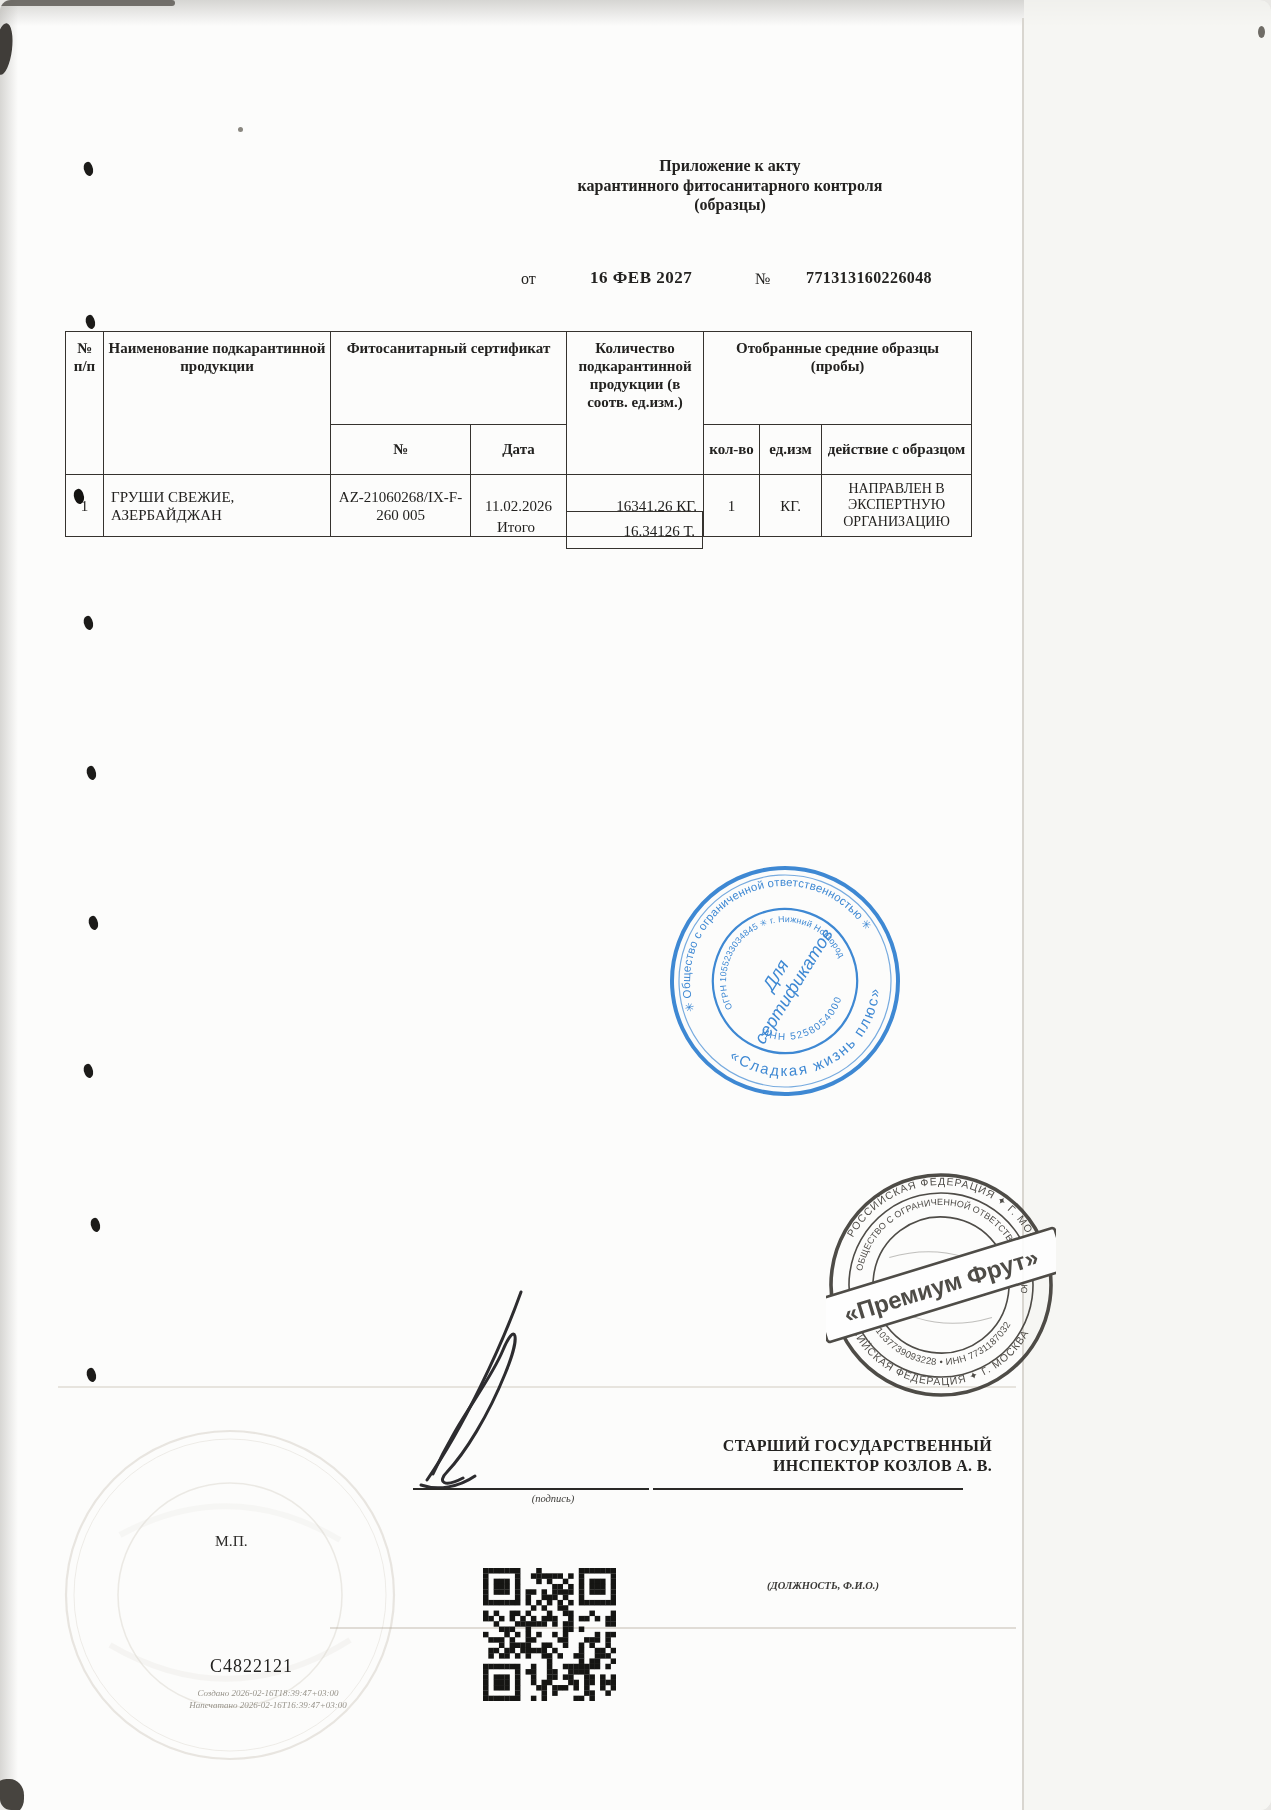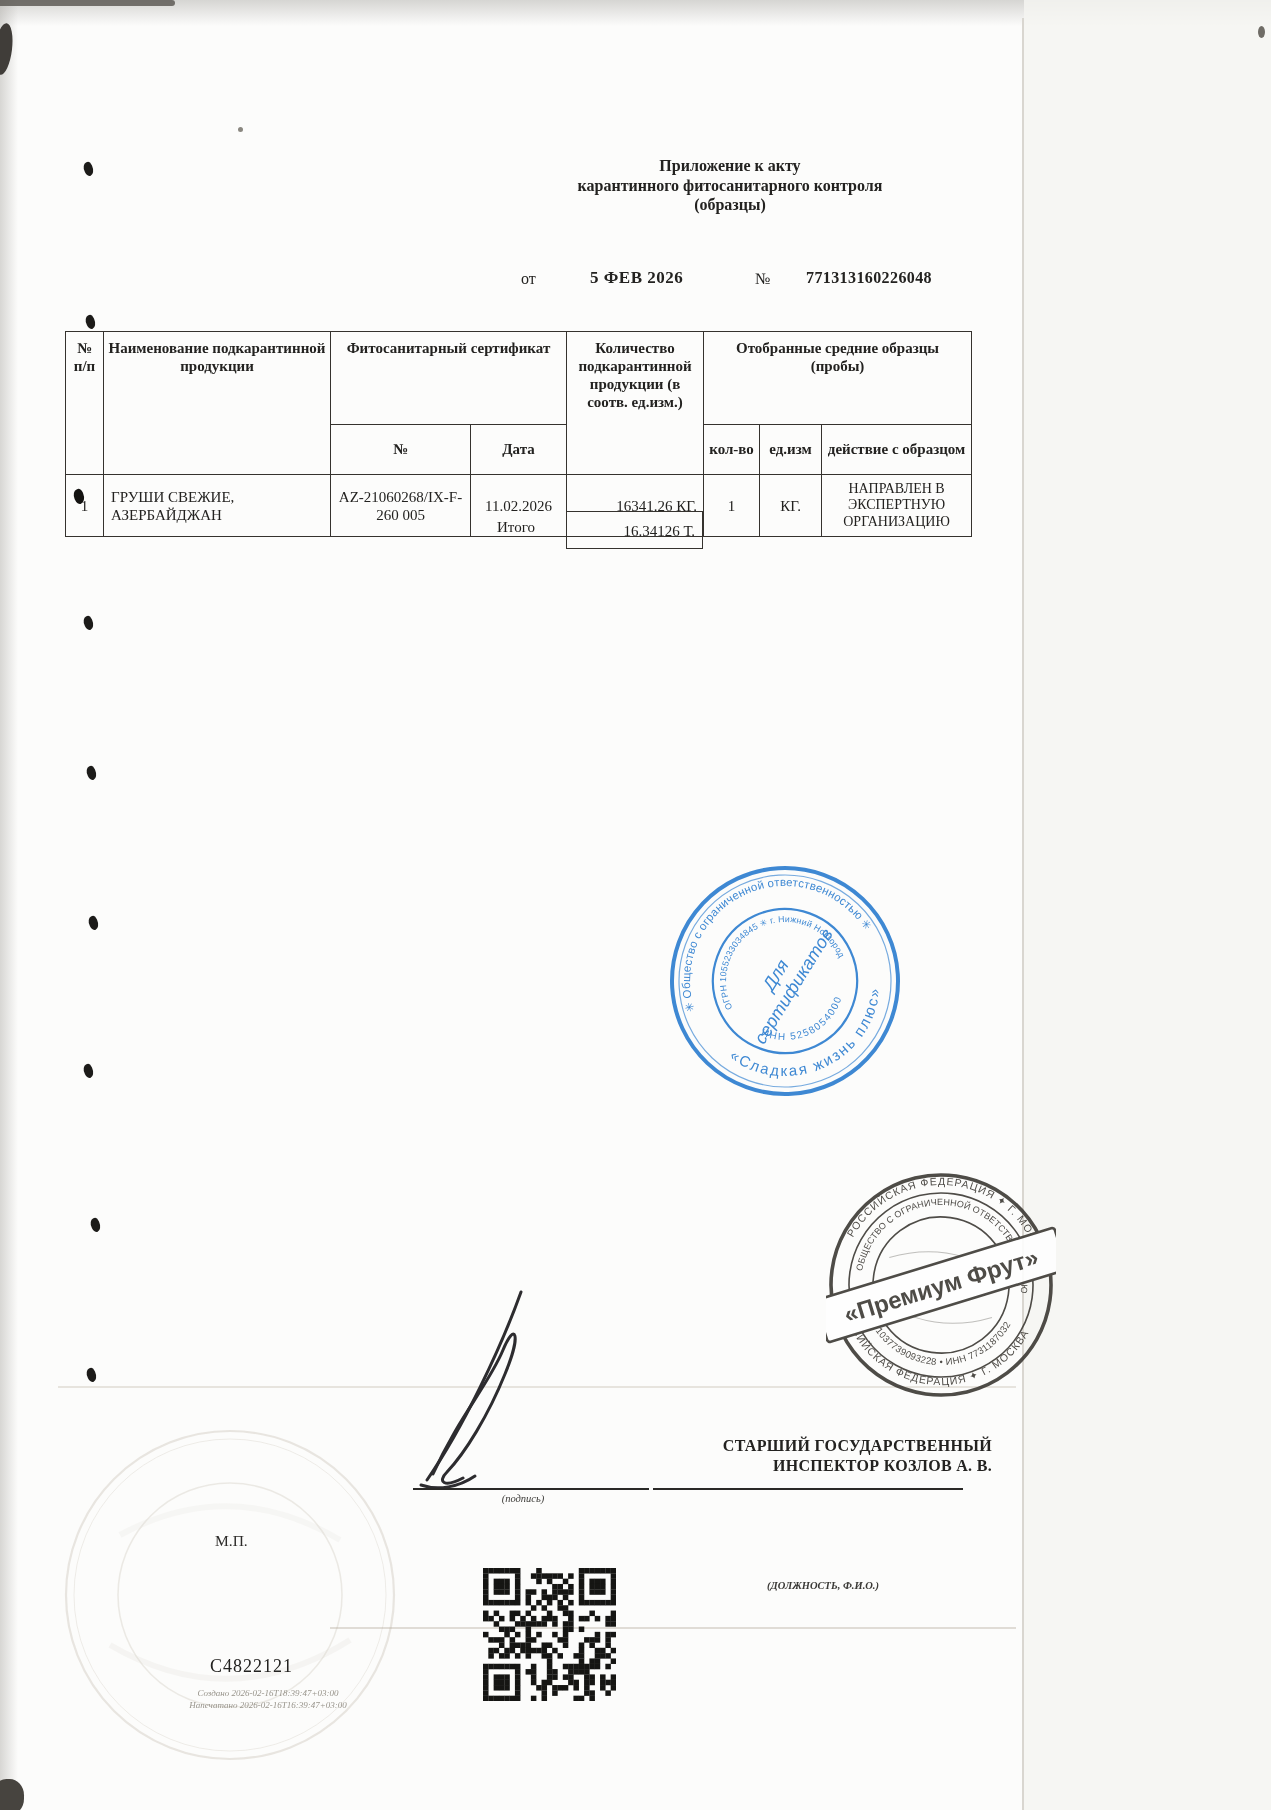--- a/index.html
+++ b/index.html
@@ -1,20 +1,21 @@
 <!DOCTYPE html>
 <html><head>
 <meta charset="utf-8">
 <style>
   html,body{margin:0;padding:0;background:#e9e8e5;}
   .page{
     position:relative;width:1271px;height:1810px;overflow:hidden;
     background:#fcfcfb;
     font-family:"Liberation Serif","DejaVu Serif",serif;
     color:#232220;
+    border-radius:11px;
   }
   .abs{position:absolute;}
   
   .edge-top{left:0;top:0;right:0;height:26px;background:linear-gradient(rgba(176,175,171,.5),rgba(255,255,255,0));}
   .edge-left{left:0;top:0;bottom:0;width:18px;background:linear-gradient(to right,rgba(170,168,163,.45),rgba(255,255,255,0));}
   .top-streak{left:0;top:0;width:175px;height:6px;background:#56534e;opacity:.8;border-radius:0 3px 3px 0;}
   .corner-tl{left:-5px;top:23px;width:17px;height:52px;background:#403d39;border-radius:50%;transform:rotate(7deg);}
   .corner-bl{left:-8px;top:1779px;width:32px;height:36px;background:#47443f;border-radius:45%;}
   .speck-tr{left:1258px;top:26px;width:7px;height:12px;background:#6f6c66;border-radius:50%;}
   .speck-a{left:238px;top:127px;width:5px;height:5px;background:#8a8780;border-radius:50%;}
@@ -45,21 +46,21 @@
   
   .blue-stamp{left:660px;top:856px;color:#2e7fd0;opacity:.92;}
   .blue-stamp text{font-family:"Liberation Sans","DejaVu Sans",sans-serif;}
   .dark-stamp{left:826px;top:1170px;color:#37342f;opacity:.88;}
   .dark-stamp text{font-family:"Liberation Sans","DejaVu Sans",sans-serif;}
   .faint-seal{left:40px;top:1415px;color:#b4aa99;opacity:.5;}
   .signature-svg{left:403px;top:1288px;}
   
   .official-block{left:93px;top:1424px;width:318px;text-align:center;font-size:14.5px;line-height:18px;}
   .sig-line-left{left:413px;top:1488px;width:236px;height:2px;background:#2a2927;}
-  .sig-caption{left:478px;top:1493px;width:90px;text-align:center;font-size:10.5px;font-style:italic;color:#3a3936;}
+  .sig-caption{left:508px;top:1493px;width:90px;text-align:center;font-size:10.5px;font-style:italic;color:#3a3936;}
   .inspector-block{left:662px;top:1436px;width:330px;font-size:16px;font-weight:bold;line-height:20px;letter-spacing:.3px;text-align:right;}
   .sig-line-right{left:653px;top:1488px;width:310px;height:2px;background:#2a2927;}
   .inspector-caption{left:748px;top:1580px;width:150px;text-align:center;font-size:10.5px;font-style:italic;font-weight:bold;color:#3a3936;}
   .mp-label{left:215px;top:1532px;font-size:15.5px;color:#2c2b29;}
   .doc-code{left:210px;top:1656px;font-size:18px;font-weight:normal;letter-spacing:1px;}
   .meta-lines{left:148px;top:1688px;width:240px;text-align:center;font-size:9px;font-style:italic;color:#97938a;line-height:11.5px;filter:blur(.35px);}
   .qr{left:483px;top:1568px;}
 </style>
 </head>
 <body>
@@ -85,21 +86,21 @@
   <div class="abs blob" style="left:84px;top:1064px"></div>
   <div class="abs blob" style="left:91px;top:1218px"></div>
   <div class="abs blob" style="left:87px;top:1368px"></div>
 
   <div class="abs title">
     <div>Приложение к акту</div>
     <div>карантинного фитосанитарного контроля</div>
     <div>(образцы)</div>
   </div>
   <span class="abs from-label">от</span>
-  <span class="abs date-stamp">5 ФЕВ 2026</span>
+  <span class="abs date-stamp">16 ФЕВ 2027</span>
   <span class="abs num-label">№</span>
   <span class="abs num-value">771313160226048</span>
 
   <table class="doc-table">
     <colgroup>
       <col style="width:38px">
         <col style="width:227px">
         <col style="width:140px">
         <col style="width:96px">
       <col style="width:137px">

